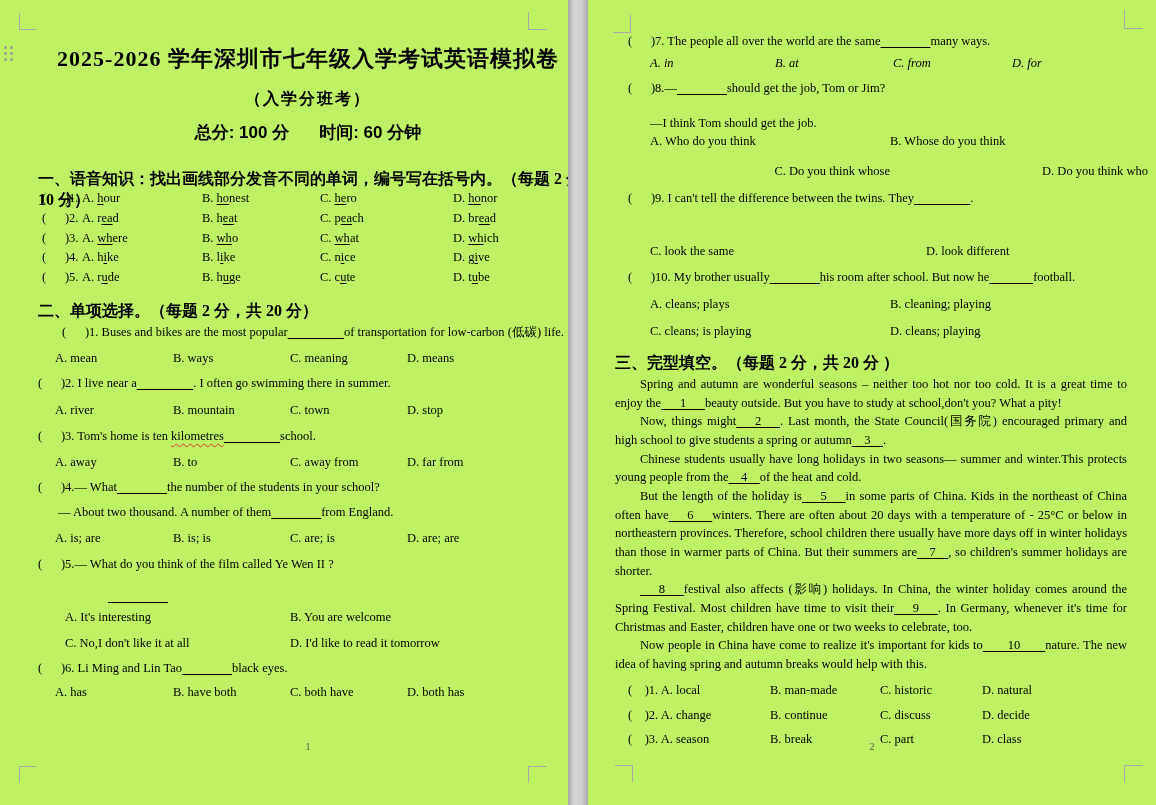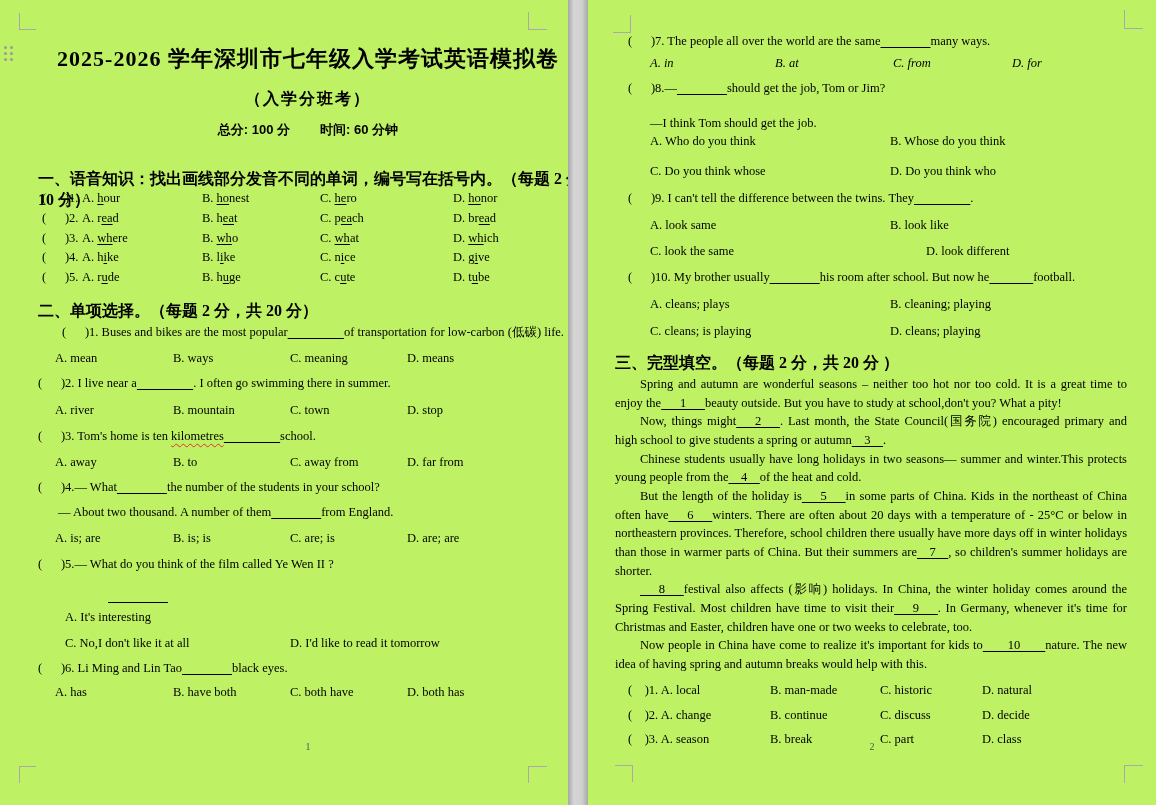--- a/index.html
+++ b/index.html
@@ -12,21 +12,21 @@
             background:linear-gradient(90deg,#a8a8a8,#d6d6d6 30%,#cfcfcf 70%,#a8a8a8);}
   .abs{position:absolute;}
   .crop{position:absolute;}
   .crop.bl-tl{border-left:1px solid #a9a9a9;border-bottom:1px solid #a9a9a9;}
   .crop.br-tl{border-right:1px solid #a9a9a9;border-bottom:1px solid #a9a9a9;}
   .crop.tl-bl{border-left:1px solid #a9a9a9;border-top:1px solid #a9a9a9;}
   .crop.tr-bl{border-right:1px solid #a9a9a9;border-top:1px solid #a9a9a9;}
   .doc-title{left:0;right:0;text-align:center;font-size:22px;font-weight:bold;letter-spacing:1px;}
   .doc-subtitle{left:0;right:0;text-align:center;font-size:16px;font-weight:bold;letter-spacing:2px;}
   .meta{left:0;right:0;display:flex;justify-content:center;gap:30px;
-        font-size:13px;font-weight:bold;font-family:"Liberation Sans","DejaVu Sans",sans-serif;}
+        font-size:17px;font-weight:bold;font-family:"Liberation Sans","DejaVu Sans",sans-serif;}
   .sec-header{font-size:16px;font-weight:bold;white-space:pre-wrap;
               font-family:Liberation Serif, serif;}
   .txt{font-size:12.5px;white-space:pre-wrap;}
   .grid5{display:grid;grid-template-columns:40px 120px 118px 133px auto;line-height:19.8px;}
   .grid4a{display:grid;grid-template-columns:118px 117px 117px auto;}
   .grid4b{display:grid;grid-template-columns:125px 118px 119px auto;}
   .grid2a{display:grid;grid-template-columns:225px auto;}
   .grid2b{display:grid;grid-template-columns:240px auto;}
   .gridcz{display:grid;grid-template-columns:142px 110px 102px auto;}
   .grid5 span,.grid4a span,.grid4b span,.grid2a span,.grid2b span,.gridcz span{white-space:pre-wrap;font-size:12.5px;}
@@ -128,20 +128,21 @@
       <span>A. is; are</span>
         <span>B. is; is</span>
         <span>C. are; is</span>
         <span>D. are; are</span>
     </div>
 
     <div class="abs txt" style="left:38px;top:557px;right:6px;">(   )5.— What do you think of the film called Ye Wen II ?</div>
     <div class="abs blank-line" style="left:108px;top:602px;width:60px;height:0;"></div>
     <div class="abs grid2a" style="left:65px;top:610px;right:8px;">
       <span>A. It's interesting</span>
+        <span>B. You are welcome</span>
     </div>
     <div class="abs grid2a" style="left:65px;top:636px;right:8px;">
       <span>C. No,I don't like it at all</span>
         <span>D. I'd like to read it tomorrow</span>
     </div>
 
     <div class="abs txt" style="left:38px;top:661px;right:6px;">(   )6. Li Ming and Lin Tao<u>        </u>black eyes.</div>
     <div class="abs grid4a" style="left:55px;top:685px;right:8px;">
       <span>A. has</span>
         <span>B. have both</span>
@@ -168,30 +169,26 @@
         <span>C. from</span>
         <span>D. for</span>
     </div>
 
     <div class="abs txt" style="left:40px;top:81px;right:6px;">(   )8.—<u>        </u>should get the job, Tom or Jim?</div>
     <div class="abs txt" style="left:62px;top:116px;right:6px;">—I think Tom should get the job.</div>
     <div class="abs grid2b" style="left:62px;top:134px;right:8px;">
       <span>A. Who do you think</span>
         <span>B. Whose do you think</span>
     </div>
-    <div class="abs grid2b" style="left:62px;top:164px;right:8px;">
+    <div class="abs grid2b" style="left:62px;top:164px;right:8px;text-align:right;">
       <span>C. Do you think whose</span>
         <span>D. Do you think who</span>
     </div>
 
     <div class="abs txt" style="left:40px;top:191px;right:6px;">(   )9. I can't tell the difference between the twins. They<u>         </u>.</div>
-    <div class="abs grid2b" style="left:62px;top:218px;right:8px;">
-      <span>A. look same</span>
-        <span>B. look like</span>
-    </div>
     <div class="abs grid2b" style="left:62px;top:244px;right:8px;gap:36px;">
       <span>C. look the same</span>
         <span>D. look different</span>
     </div>
 
     <div class="abs txt" style="left:40px;top:270px;right:6px;">(   )10. My brother usually<u>        </u>his room after school. But now he<u>       </u>football.</div>
     <div class="abs grid2b" style="left:62px;top:297px;right:8px;">
       <span>A. cleans; plays</span>
         <span>B. cleaning; playing</span>
     </div>

